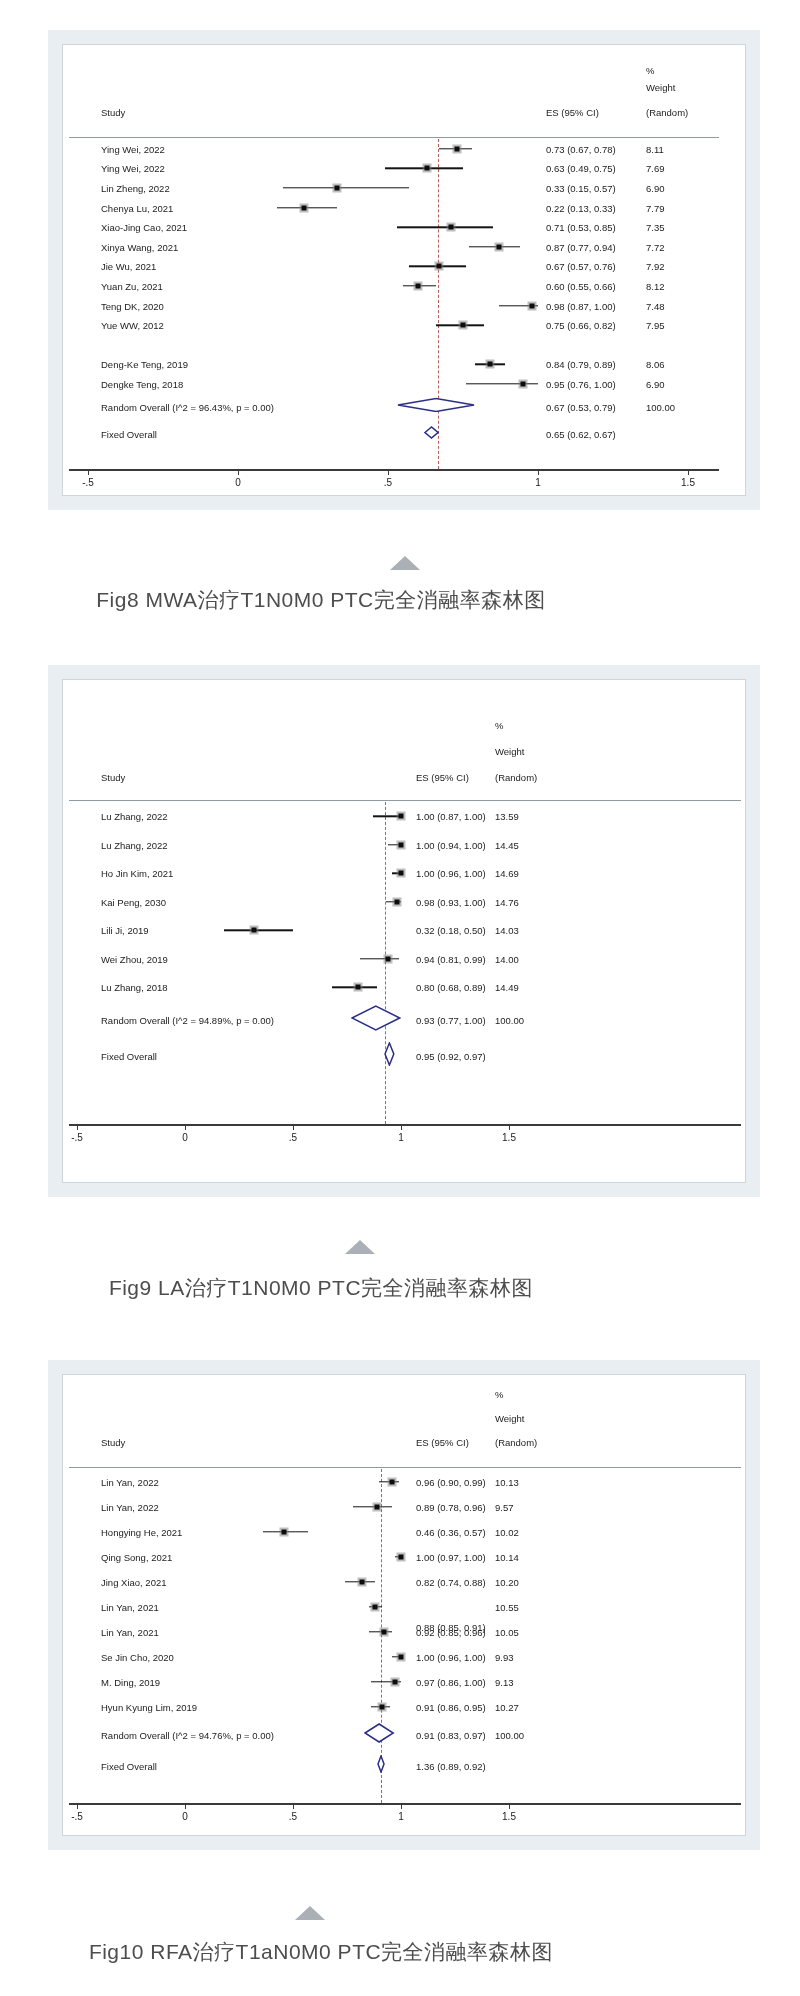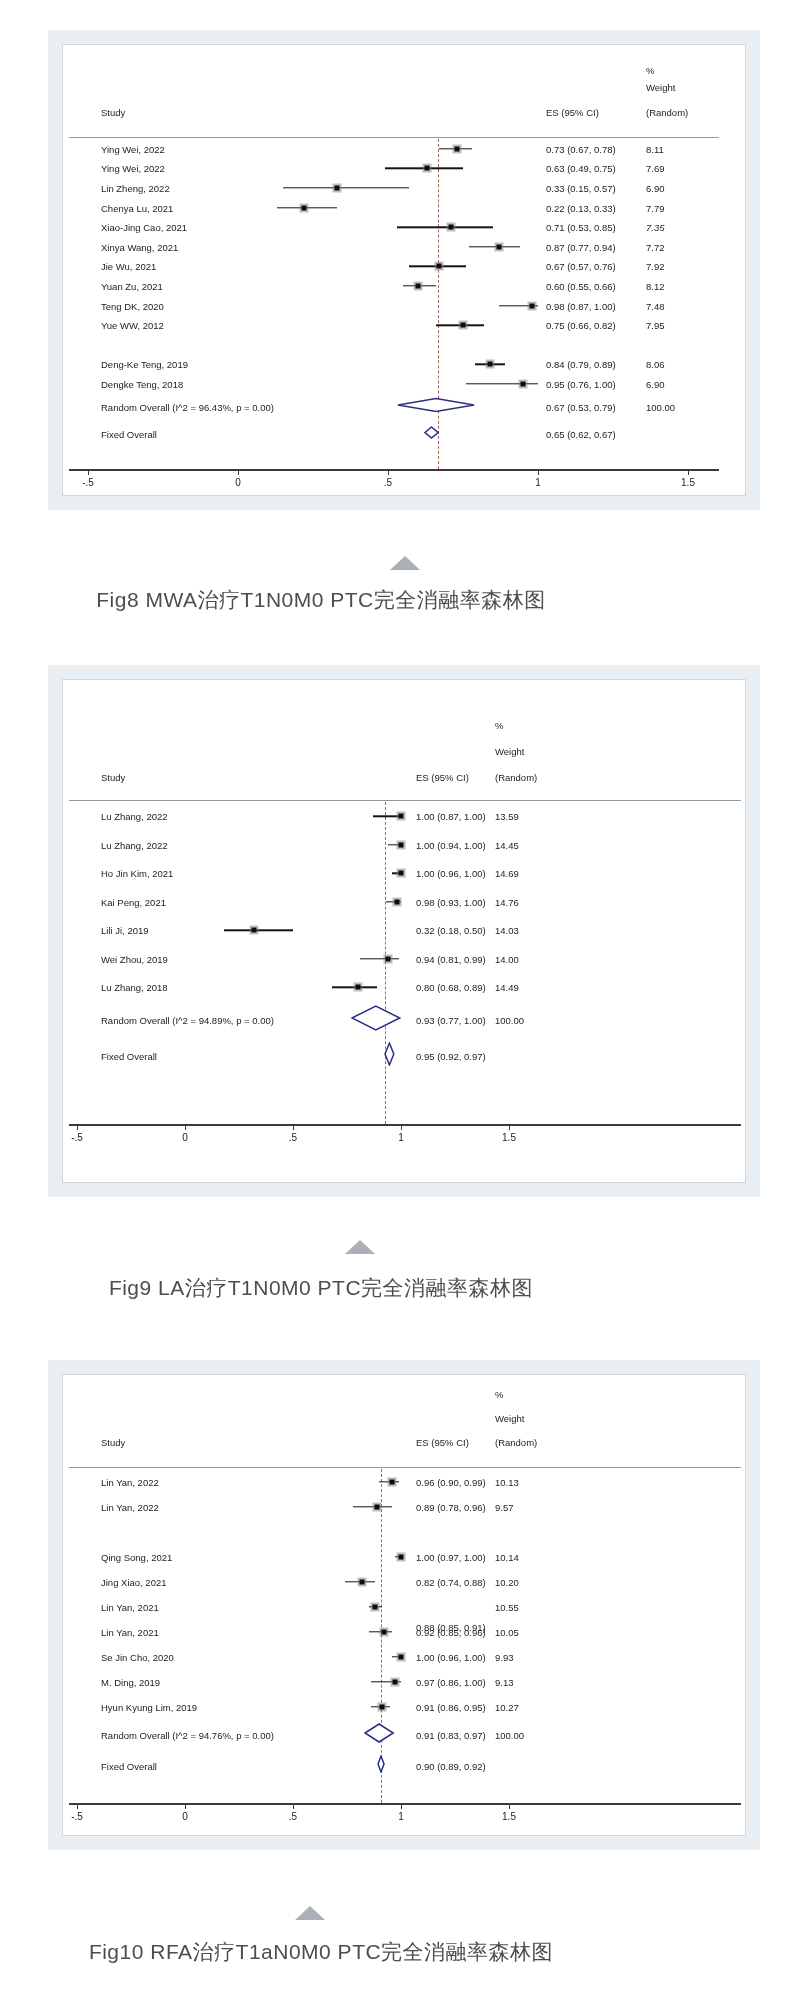--- a/index.html
+++ b/index.html
@@ -83,21 +83,21 @@
             <div class="mk" style="left: 241px; width: 5px; height: 5px;"></div>
             <div class="rtext" style="left: 483px;">0.22 (0.13, 0.33)</div>
             <div class="rtext" style="left: 583px;">7.79</div>
           </div>
           <div class="row" style="top: 172.4px; height: 19.6px;">
             <div class="rlabel" style="left: 38px;">Xiao-Jing Cao, 2021</div>
             <div class="ciline" style="left: 334px; width: 96px;"></div>
             <div class="mkbox" style="left: 388px; width: 9px; height: 9px;"></div>
             <div class="mk" style="left: 388px; width: 5px; height: 5px;"></div>
             <div class="rtext" style="left: 483px;">0.71 (0.53, 0.85)</div>
-            <div class="rtext" style="left: 583px; font-style: italic;">7.35</div>
+            <div class="rtext" style="left: 583px;">7.35</div>
           </div>
           <div class="row" style="top: 192px; height: 19.6px;">
             <div class="rlabel" style="left: 38px;">Xinya Wang, 2021</div>
             <div class="ciline" style="left: 406px; width: 51px;"></div>
             <div class="mkbox" style="left: 436px; width: 9px; height: 9px;"></div>
             <div class="mk" style="left: 436px; width: 5px; height: 5px;"></div>
             <div class="rtext" style="left: 483px;">0.87 (0.77, 0.94)</div>
             <div class="rtext" style="left: 583px;">7.72</div>
           </div>
           <div class="row" style="top: 211.6px; height: 19.6px;">
@@ -208,21 +208,21 @@
           </div>
           <div class="row" style="top: 179px; height: 28.5px;">
             <div class="rlabel" style="left: 38px;">Ho Jin Kim, 2021</div>
             <div class="ciline" style="left: 329.36px; width: 8.64px;"></div>
             <div class="mkbox" style="left: 338px; width: 9px; height: 9px;"></div>
             <div class="mk" style="left: 338px; width: 5px; height: 5px;"></div>
             <div class="rtext" style="left: 353px;">1.00 (0.96, 1.00)</div>
             <div class="rtext" style="left: 432px;">14.69</div>
           </div>
           <div class="row" style="top: 207.5px; height: 28.5px;">
-            <div class="rlabel" style="left: 38px;">Kai Peng, 2021</div>
+            <div class="rlabel" style="left: 38px;">Kai Peng, 2030</div>
             <div class="ciline" style="left: 322.88px; width: 15.12px;"></div>
             <div class="mkbox" style="left: 333.68px; width: 9px; height: 9px;"></div>
             <div class="mk" style="left: 333.68px; width: 5px; height: 5px;"></div>
             <div class="rtext" style="left: 353px;">0.98 (0.93, 1.00)</div>
             <div class="rtext" style="left: 432px;">14.76</div>
           </div>
           <div class="row" style="top: 236px; height: 28.5px;">
             <div class="rlabel" style="left: 38px;">Lili Ji, 2019</div>
             <div class="ciline" style="left: 160.88px; width: 69.12px;"></div>
             <div class="mkbox" style="left: 191.12px; width: 9px; height: 9px;"></div>
@@ -297,20 +297,28 @@
             <div class="rtext" style="left: 432px;">10.13</div>
           </div>
           <div class="row" style="top: 119px; height: 25px;">
             <div class="rlabel" style="left: 38px;">Lin Yan, 2022</div>
             <div class="ciline" style="left: 290.48px; width: 38.88px;"></div>
             <div class="mkbox" style="left: 314.24px; width: 9px; height: 9px;"></div>
             <div class="mk" style="left: 314.24px; width: 5px; height: 5px;"></div>
             <div class="rtext" style="left: 353px;">0.89 (0.78, 0.96)</div>
             <div class="rtext" style="left: 432px;">9.57</div>
           </div>
+          <div class="row" style="top: 144px; height: 25px;">
+            <div class="rlabel" style="left: 38px;">Hongying He, 2021</div>
+            <div class="ciline" style="left: 199.76px; width: 45.36px;"></div>
+            <div class="mkbox" style="left: 221.36px; width: 9px; height: 9px;"></div>
+            <div class="mk" style="left: 221.36px; width: 5px; height: 5px;"></div>
+            <div class="rtext" style="left: 353px;">0.46 (0.36, 0.57)</div>
+            <div class="rtext" style="left: 432px;">10.02</div>
+          </div>
           <div class="row" style="top: 169px; height: 25px;">
             <div class="rlabel" style="left: 38px;">Qing Song, 2021</div>
             <div class="ciline" style="left: 331.52px; width: 6.48px;"></div>
             <div class="mkbox" style="left: 338px; width: 9px; height: 9px;"></div>
             <div class="mk" style="left: 338px; width: 5px; height: 5px;"></div>
             <div class="rtext" style="left: 353px;">1.00 (0.97, 1.00)</div>
             <div class="rtext" style="left: 432px;">10.14</div>
           </div>
           <div class="row" style="top: 194px; height: 25px;">
             <div class="rlabel" style="left: 38px;">Jing Xiao, 2021</div>
@@ -366,21 +374,21 @@
                 <polygon points="1,10 15.120000000000005,1 29.24000000000001,10 15.120000000000005,19" fill="#ffffff" stroke="#2b2f86" stroke-width="1.5"></polygon>
               </svg></div>
             <div class="rtext" style="left: 353px;">0.91 (0.83, 0.97)</div>
             <div class="rtext" style="left: 432px;">100.00</div>
           </div>
           <div class="row" style="top: 375px; height: 31px;">
             <div class="rlabel" style="left: 38px;">Fixed Overall</div>
             <div class="dsvg" style="left: 314.24px;"><svg width="8" height="18" viewBox="0 0 8 18">
                 <polygon points="1,9 4,1 7,9 4,17" fill="#ffffff" stroke="#2b2f86" stroke-width="1.5"></polygon>
               </svg></div>
-            <div class="rtext" style="left: 353px;">0.90 (0.89, 0.92)</div>
+            <div class="rtext" style="left: 353px;">1.36 (0.89, 0.92)</div>
           </div>
           <div class="axline" style="left: 6px; width: 672px; top: 428px;"></div>
           <div class="tickmark" style="left: 14px; top: 429px;"></div>
           <div class="ticklabel" style="left: -1px; top: 436px; position: absolute;">-.5</div>
           <div class="tickmark" style="left: 122px; top: 429px;"></div>
           <div class="ticklabel" style="left: 107px; top: 436px; position: absolute;">0</div>
           <div class="tickmark" style="left: 230px; top: 429px;"></div>
           <div class="ticklabel" style="left: 215px; top: 436px; position: absolute;">.5</div>
           <div class="tickmark" style="left: 338px; top: 429px;"></div>
           <div class="ticklabel" style="left: 323px; top: 436px; position: absolute;">1</div>

